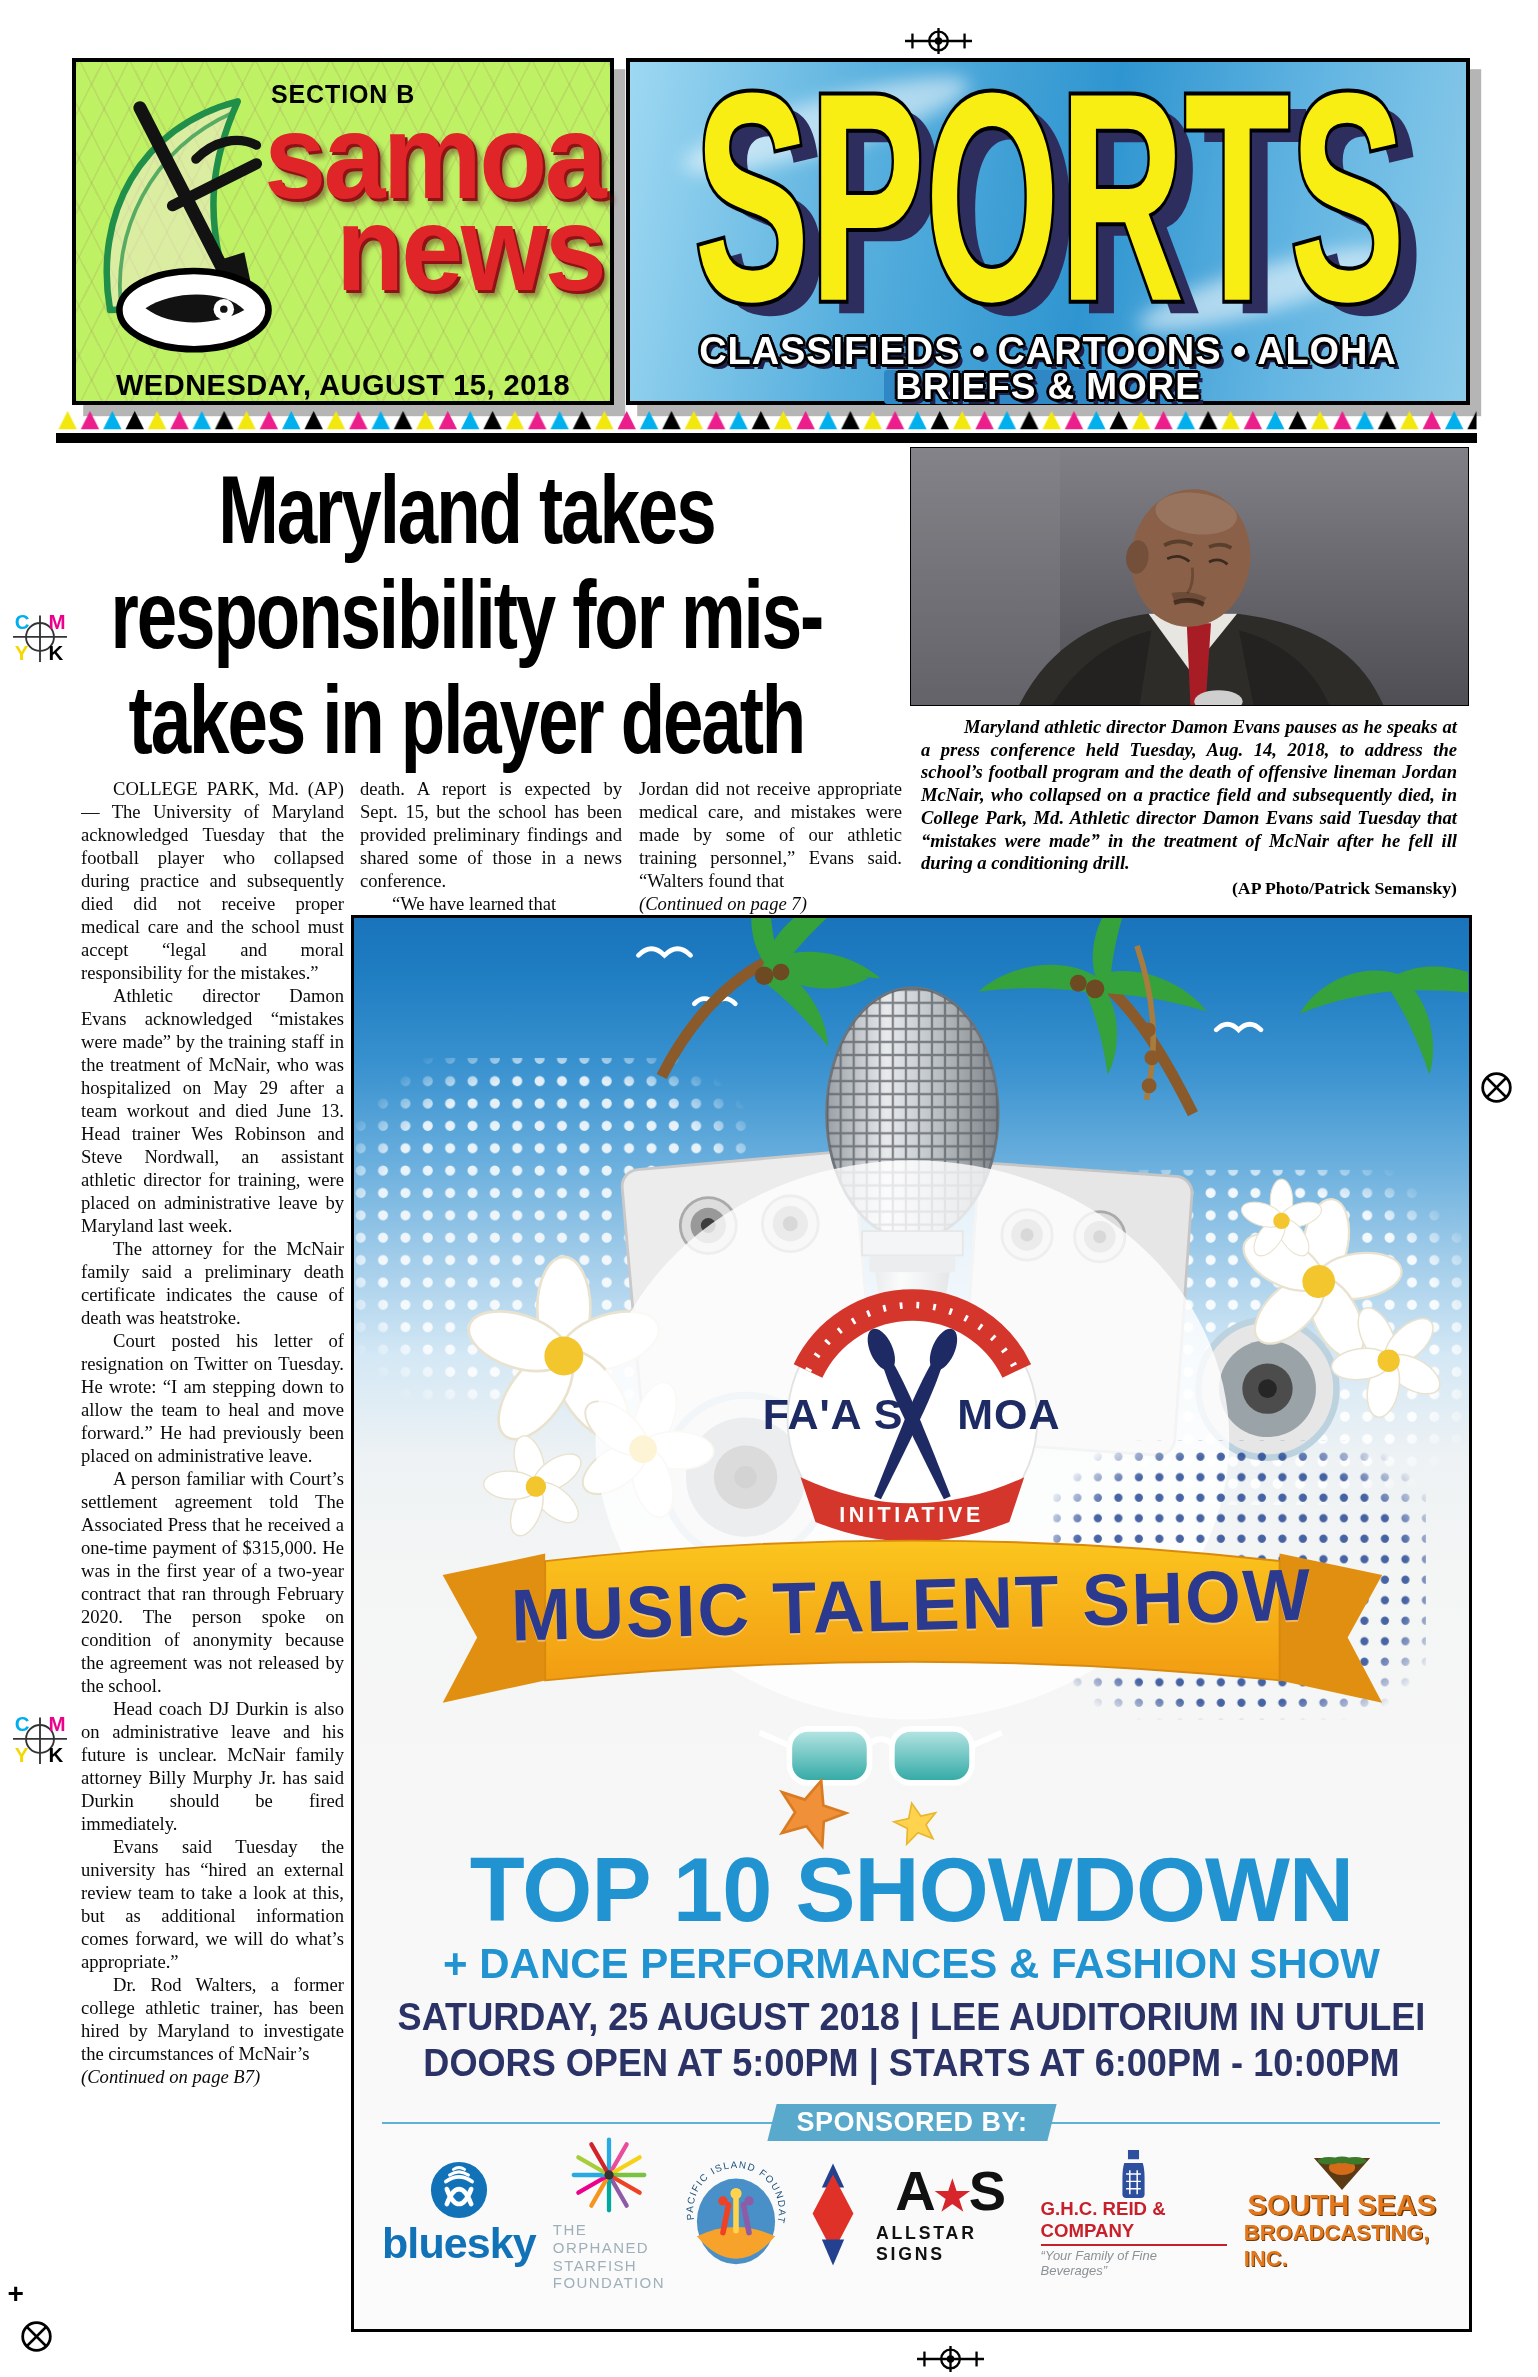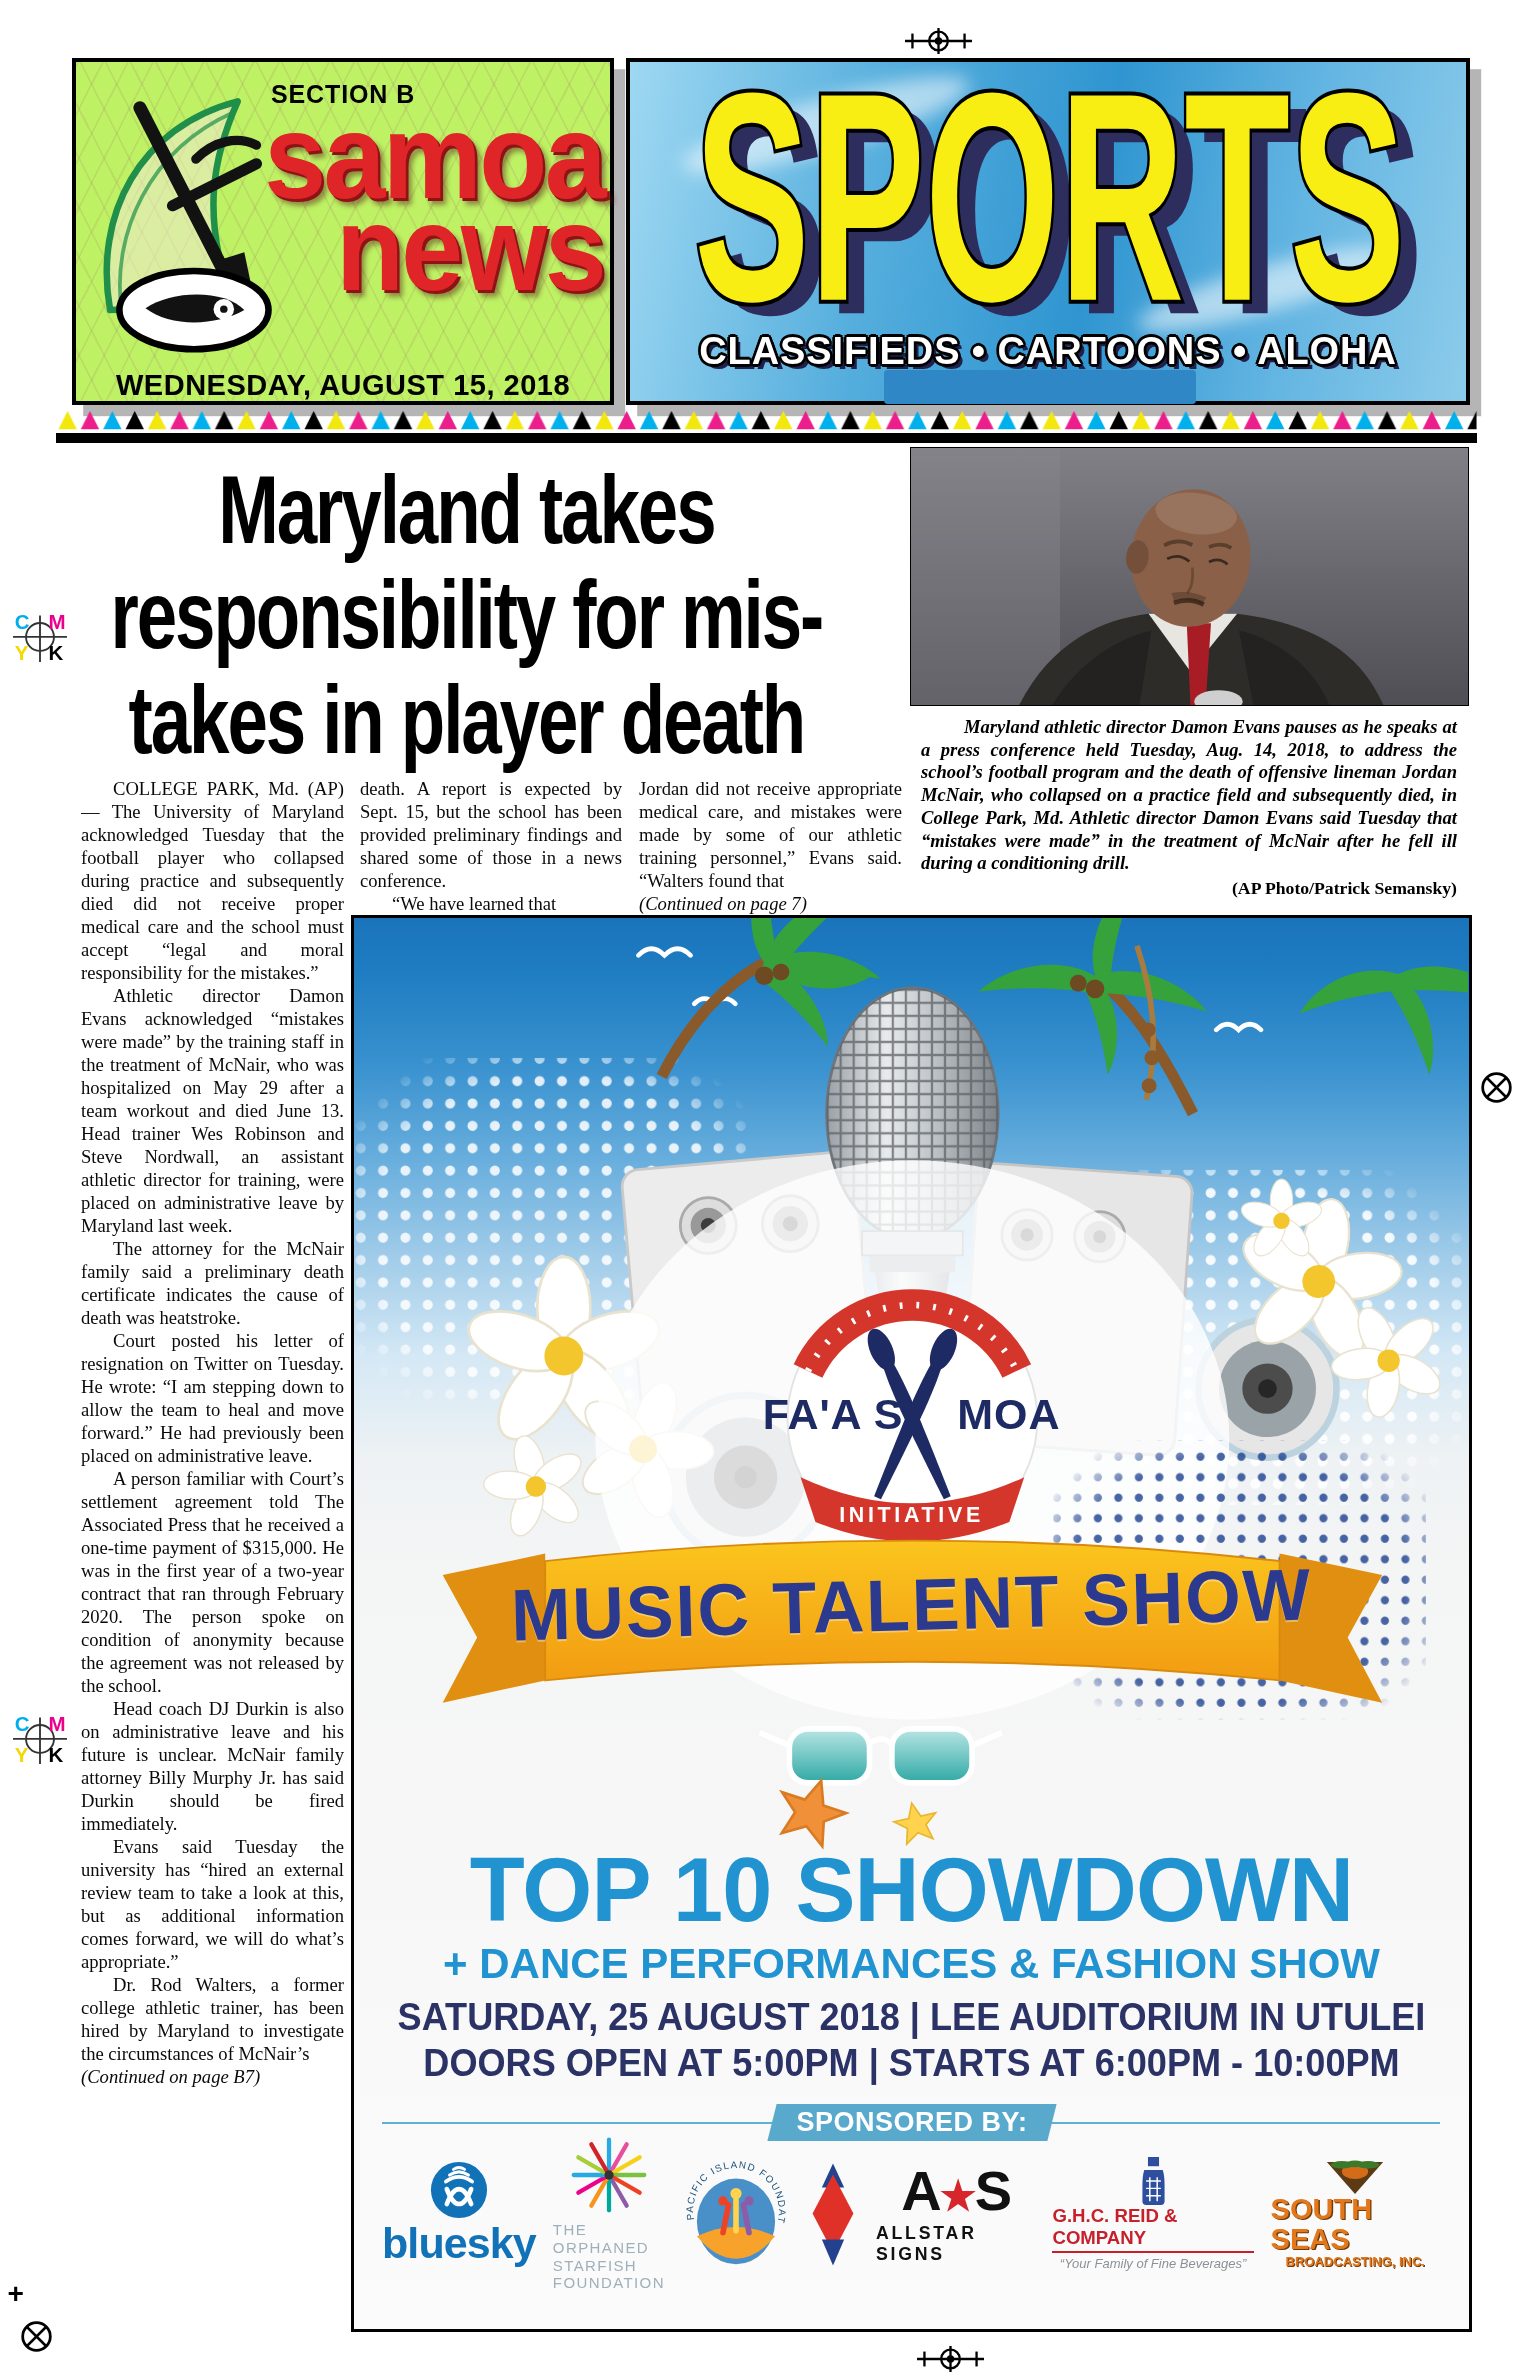--- a/index.html
+++ b/index.html
@@ -105,21 +105,21 @@
   .sp-osf{flex-direction:column;gap:7.5px;align-items:center;}
   .osf-lines{display:flex;flex-direction:column;color:#9fb0ba;font-size:15px;letter-spacing:1.4px;
      line-height:17.7px;}
   .as-mark{font-weight:900;font-size:56px;letter-spacing:-1.9px;color:#111;line-height:54px;}
   .as-mark .star{color:#d6252b;font-size:41px;}
   .as-label{font-weight:bold;font-size:17.7px;letter-spacing:2.8px;color:#111;}
   .ghc-name{font-weight:800;font-size:18.6px;color:#c8202a;border-bottom:2.8px solid #c8202a;
      padding-bottom:1.9px;}
   .ghc-tag{font-style:italic;font-size:13px;color:#8b9196;margin-top:2.8px;}
   .ss1{font-weight:900;font-size:29px;color:#e2771c;text-shadow:1.4px 1.4px 0 #6e3a08;line-height:30px;}
-  .ss2{font-weight:900;font-size:13px;color:#e2771c;text-shadow:0.9px 0.9px 0 #6e3a08;}
+  .ss2{font-weight:900;font-size:22px;color:#e2771c;text-shadow:0.9px 0.9px 0 #6e3a08;}
 </style>
 </head>
 <body>
 
 <div id="page">
 
   <svg class="regmark" style="left:905px;top:26px;" viewBox="0 0 72 32">
     <line x1="0" y1="16" x2="72" y2="16" stroke="#000" stroke-width="2.5"></line>
     <line x1="8" y1="8" x2="8" y2="24" stroke="#000" stroke-width="2.5"></line>
     <line x1="64" y1="8" x2="64" y2="24" stroke="#000" stroke-width="2.5"></line>
@@ -191,20 +191,21 @@
 
   <div class="mast-box" id="blue-box">
     <div class="streak" style="left:47px;top:37px;width:298px;height:52px;"></div>
     <div class="streak" style="left:503px;top:205px;width:261px;height:45px;"></div>
     <svg class="sports-svg" viewBox="0 0 860 300">
       <text x="440" y="268" text-anchor="middle" textLength="790" lengthAdjust="spacingAndGlyphs" font-family="Liberation Sans, sans-serif" font-size="330" font-weight="bold" fill="#2e2e5e" transform="translate(12,9)">SPORTS</text>
       <text x="432" y="262" text-anchor="middle" textLength="790" lengthAdjust="spacingAndGlyphs" font-family="Liberation Sans, sans-serif" font-size="330" font-weight="bold" fill="#f8ee13" stroke="#000" stroke-width="9" paint-order="stroke">SPORTS</text>
     </svg>
     <div class="tagline1">CLASSIFIEDS • CARTOONS • ALOHA</div>
     <div class="briefs-bar"></div>
+    <div class="tagline2">BRIEFS &amp; MORE</div>
   </div>
 
   <svg class="tri-row" viewBox="0 0 1524 22">
     <defs>
       <pattern id="tri" width="96" height="22" patternUnits="userSpaceOnUse">
         <polygon points="2,22 12,2 22,22" fill="#f3e80e"></polygon>
         <polygon points="26,22 36,2 46,22" fill="#ec1e8c"></polygon>
         <polygon points="50,22 60,2 70,22" fill="#00b0ec"></polygon>
         <polygon points="74,22 84,2 94,22" fill="#000000"></polygon>
       </pattern>

